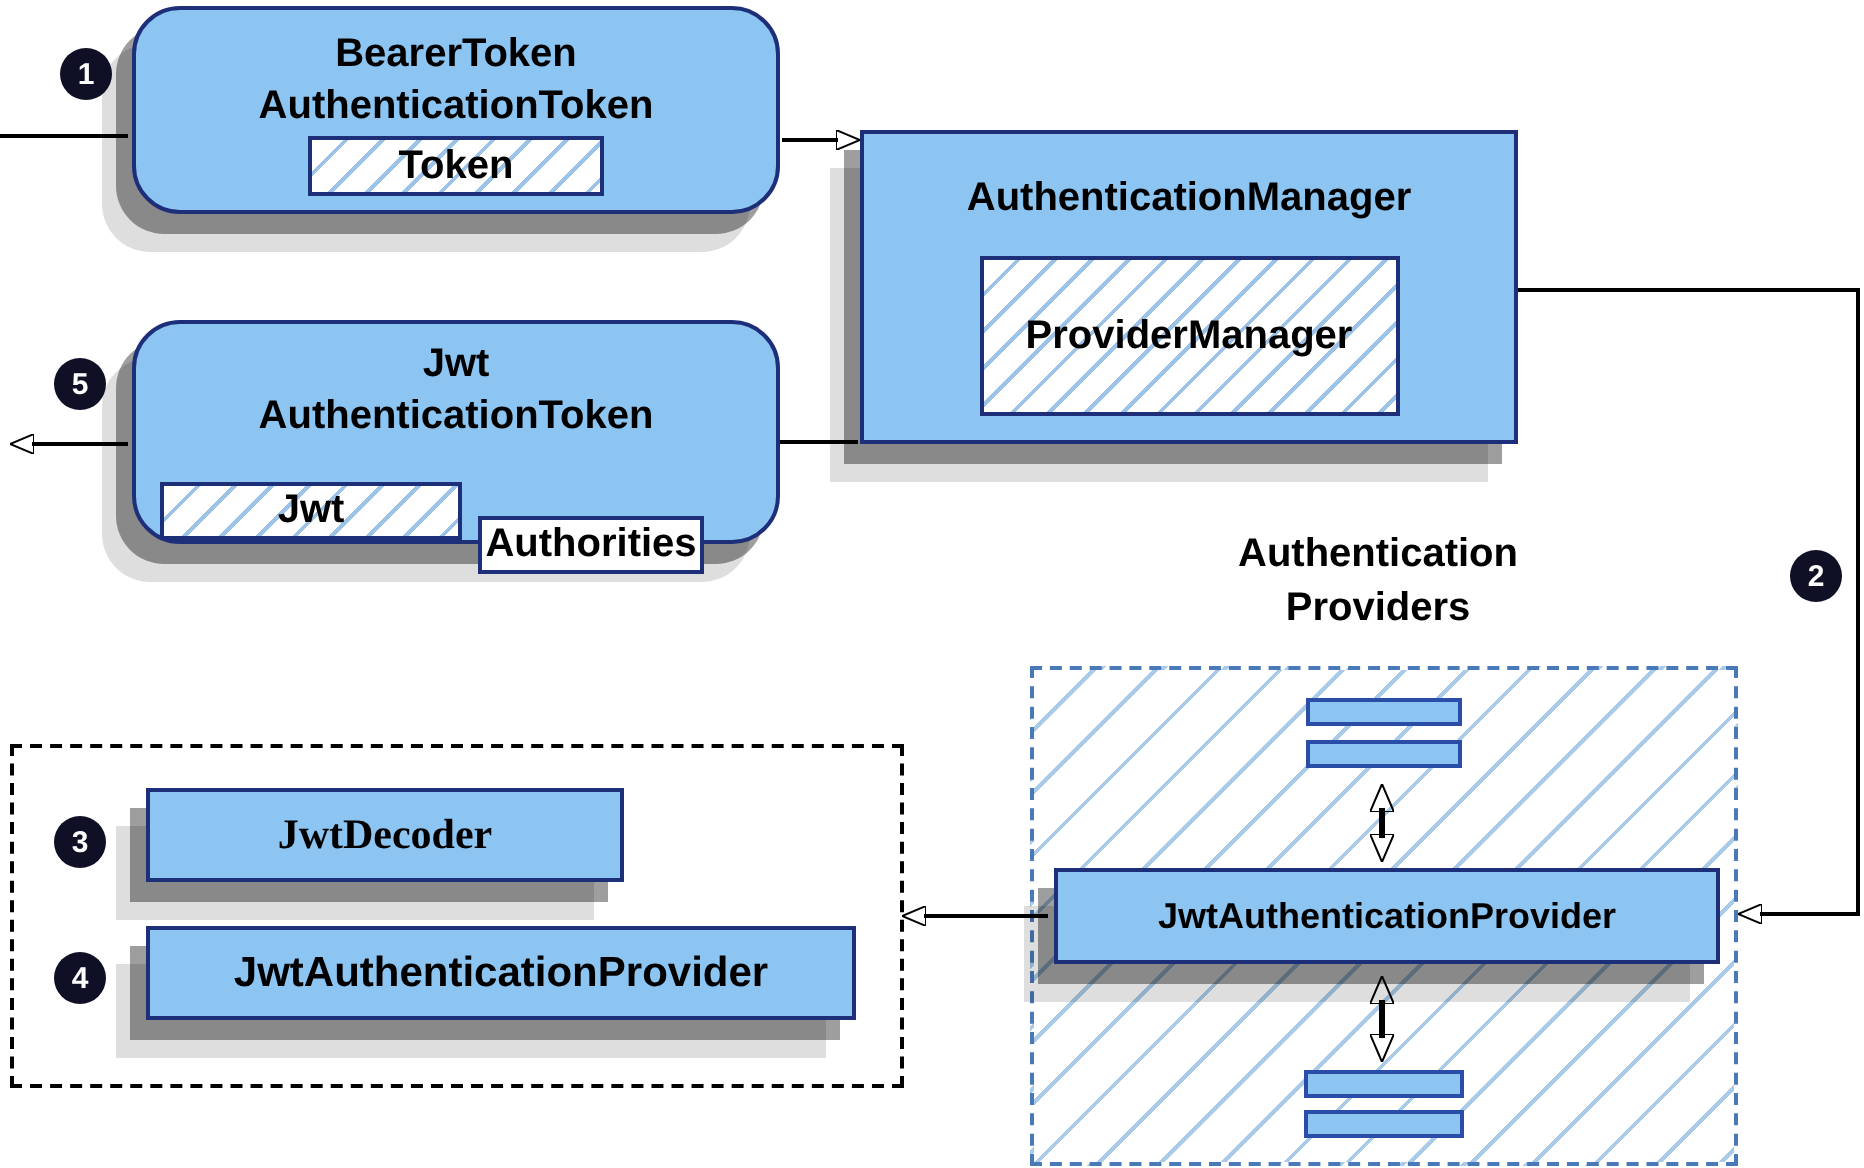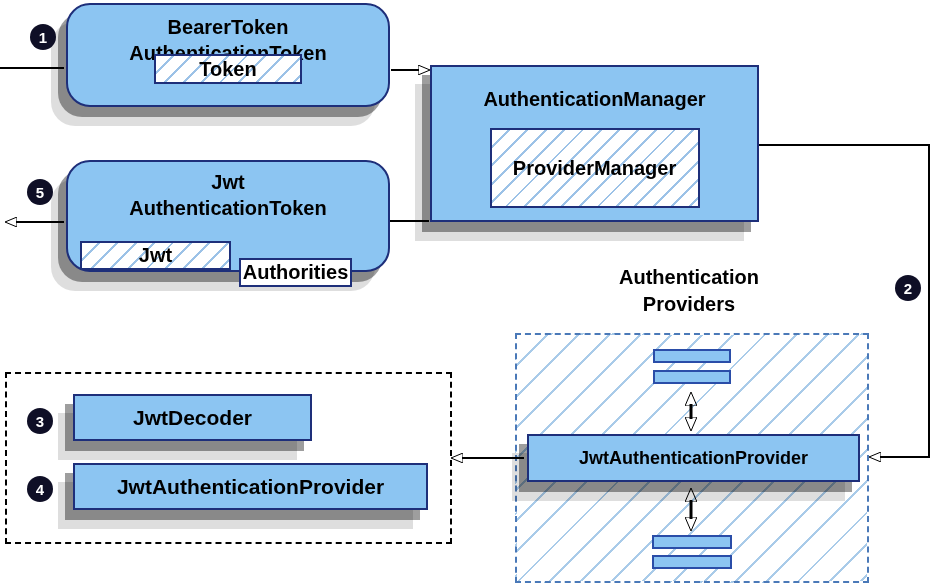--- a/index.html
+++ b/index.html
@@ -74,21 +74,21 @@
 
   <div class="group hatch-wide" style="left:515px; top:333px; width:354px; height:250px; border:2px dashed #4A79B8;"></div>
 
   <div class="group" style="left:5px; top:372px; width:447px; height:172px; border:2px dashed #000000; background:#ffffff;"></div>
 
   <div class="node rounded shadowed" style="left:66px; top:3px; width:324px; height:104px;">
     <div class="node-title" style="margin-top:9px;">
       <div>BearerToken</div>
       <div>AuthenticationToken</div>
     </div>
-    <div class="chip hatch" style="left:50%; transform:translateX(-50%); bottom:21px; width:148px; height:30px;">Token</div>
+    <div class="chip hatch" style="left:50%; transform:translateX(-50%); bottom:7px; width:148px; height:30px;">Token</div>
   </div>
 
   <div class="node shadowed" style="left:430px; top:65px; width:329px; height:157px;">
     <div class="node-title" style="margin-top:19px;">AuthenticationManager</div>
     <div class="chip hatch" style="left:50%; transform:translateX(-50%); top:61px; width:210px; height:80px;">ProviderManager</div>
   </div>
 
   <div class="node rounded shadowed" style="left:66px; top:160px; width:324px; height:112px;">
     <div class="node-title" style="margin-top:7px;">
       <div>Jwt</div>
@@ -104,21 +104,21 @@
   </div>
 
   <div class="bar" style="left:653px; top:349px; width:78px; height:14px;"></div>
   <div class="bar" style="left:653px; top:370px; width:78px; height:14px;"></div>
 
   <div class="node shadowed" style="left:527px; top:434px; width:333px; height:48px; display:flex; align-items:center; justify-content:center; font-size:18px;">JwtAuthenticationProvider</div>
 
   <div class="bar" style="left:652px; top:535px; width:80px; height:14px;"></div>
   <div class="bar" style="left:652px; top:555px; width:80px; height:14px;"></div>
 
-  <div class="node shadowed" style="left:73px; top:394px; width:239px; height:47px; display:flex; align-items:center; justify-content:center; font-size:21px;">JwtDecoder</div>
+  <div class="node shadowed" style="left:73px; top:394px; width:239px; height:47px; display:flex; align-items:center; justify-content:center; font-size:21px;font-family:Liberation Serif, serif;">JwtDecoder</div>
 
   <div class="node shadowed" style="left:73px; top:463px; width:355px; height:47px; display:flex; align-items:center; justify-content:center; font-size:21px;">JwtAuthenticationProvider</div>
 
   <div class="badge" style="left:30px; top:24px;">1</div>
   <div class="badge" style="left:895px; top:275px;">2</div>
   <div class="badge" style="left:27px; top:408px;">3</div>
   <div class="badge" style="left:27px; top:476px;">4</div>
   <div class="badge" style="left:27px; top:179px;">5</div>
 
   <svg class="wires" width="932" height="584" viewBox="0 0 932 584">

